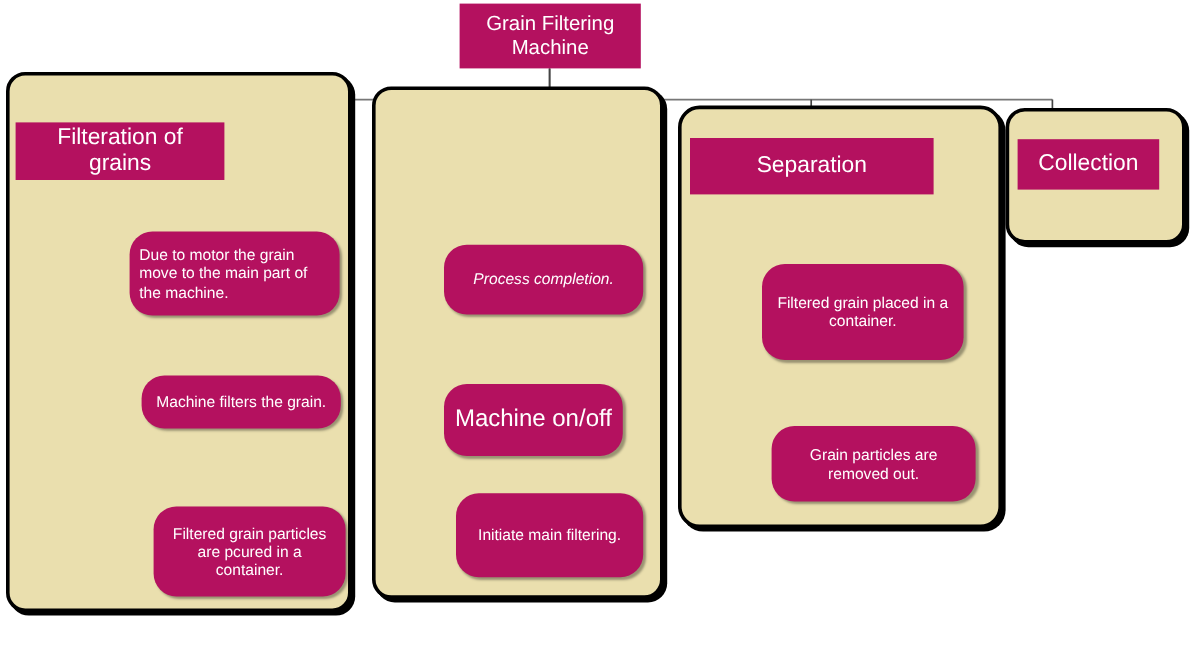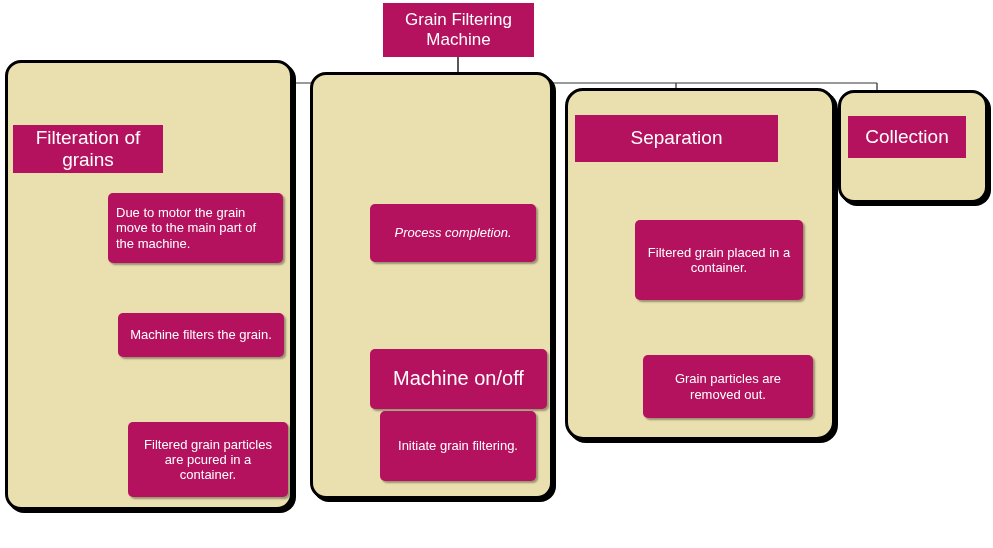--- a/index.html
+++ b/index.html
@@ -77,21 +77,21 @@
     box-sizing: border-box;
     z-index: 3;
     line-height: 1.18;
     padding: 4px 8px;
   }
   .mbox.header {
     border-radius: 0;
     font-size: 19px;
   }
   .mbox.child {
-    border-radius: 5px;
+    border-radius: 19px;
     font-size: 13px;
     box-shadow: 2px 2px 2px rgba(0,0,0,.35);
   }
   .mbox.child.big { font-size: 20px; }
   .mbox.child.leftalign {
     justify-content: flex-start;
     text-align: left;
   }
 
   
@@ -104,33 +104,33 @@
     display: flex;
     align-items: center;
     justify-content: center;
     text-align: center;
     line-height: 1.2;
     z-index: 3;
     box-sizing: border-box;
   }
 
   
-  #hdr-filteration { left: 13px;  top: 125px; width: 150px; height: 48px; }
+  #hdr-filteration { left: 13px;  top: 102px; width: 174px; height: 48px; }
   #hdr-indications { left: 320px; top: 108px; width: 211px; height: 55px; }
   #hdr-separation  { left: 575px; top: 115px; width: 203px; height: 47px; }
   #hdr-collection  { left: 848px; top: 116px; width: 118px; height: 42px; }
 
   
   #box-motor     { left: 108px; top: 193px; width: 175px; height: 70px; }
   #box-filters   { left: 118px; top: 313px; width: 166px; height: 44px; }
   #box-poured    { left: 128px; top: 404px; width: 160px; height: 75px; margin-top: 18px; }
 
   
   #box-process   { left: 370px; top: 204px; width: 166px; height: 58px; font-style: italic; }
-  #box-onoff     { left: 370px; top: 320px; width: 177px; height: 60px; margin-top: 29px; }
+  #box-onoff     { left: 370px; top: 320px; width: 149px; height: 60px; }
   #box-initiate  { left: 380px; top: 411px; width: 156px; height: 70px; }
 
   
   #box-placed    { left: 635px; top: 220px; width: 168px; height: 80px; }
   #box-waste     { left: 643px; top: 355px; width: 170px; height: 63px; }
 </style>
 </head>
 <body>
 
 <div id="diagram">
@@ -179,21 +179,21 @@
 
   <div class="mbox child" id="box-poured">Filtered grain particles are pcured in a container.</div>
 
   <div class="container sharp" id="container-indications"></div>
 
 
   <div class="mbox child" id="box-process">Process completion.</div>
 
   <div class="mbox child big" id="box-onoff">Machine on/off</div>
 
-  <div class="mbox child" id="box-initiate">Initiate grain filtering.</div>
+  <div class="mbox child" id="box-initiate">Initiate main filtering.</div>
 
   <div class="container round" id="container-separation"></div>
 
   <div class="mbox header" id="hdr-separation">Separation</div>
 
   <div class="mbox child" id="box-placed">Filtered grain placed in a container.</div>
 
   <div class="mbox child" id="box-waste">Grain particles are removed out.</div>
 
   <div class="container round" id="container-collection"></div>

